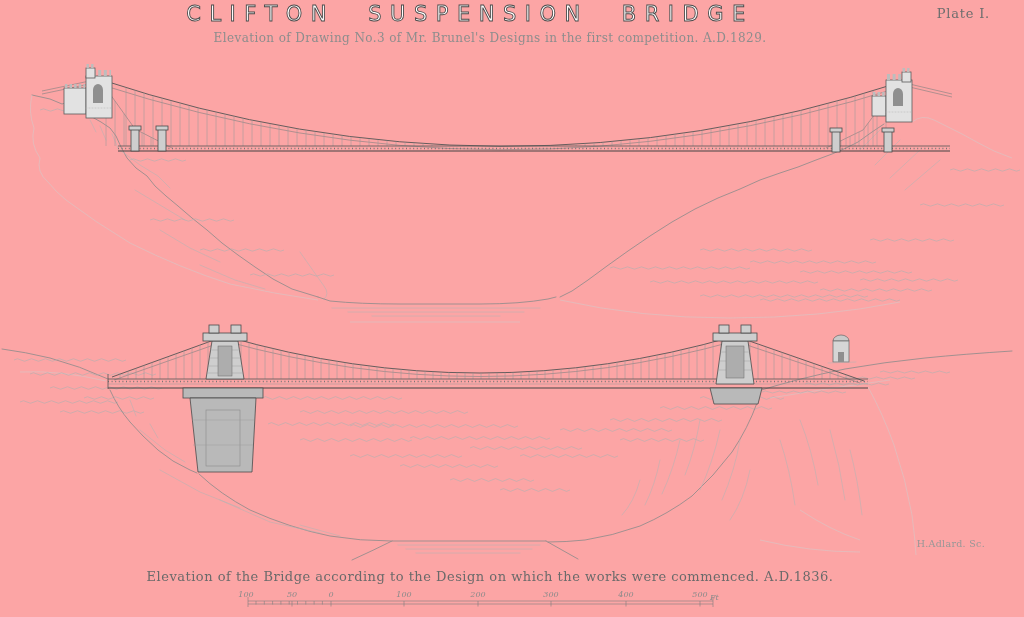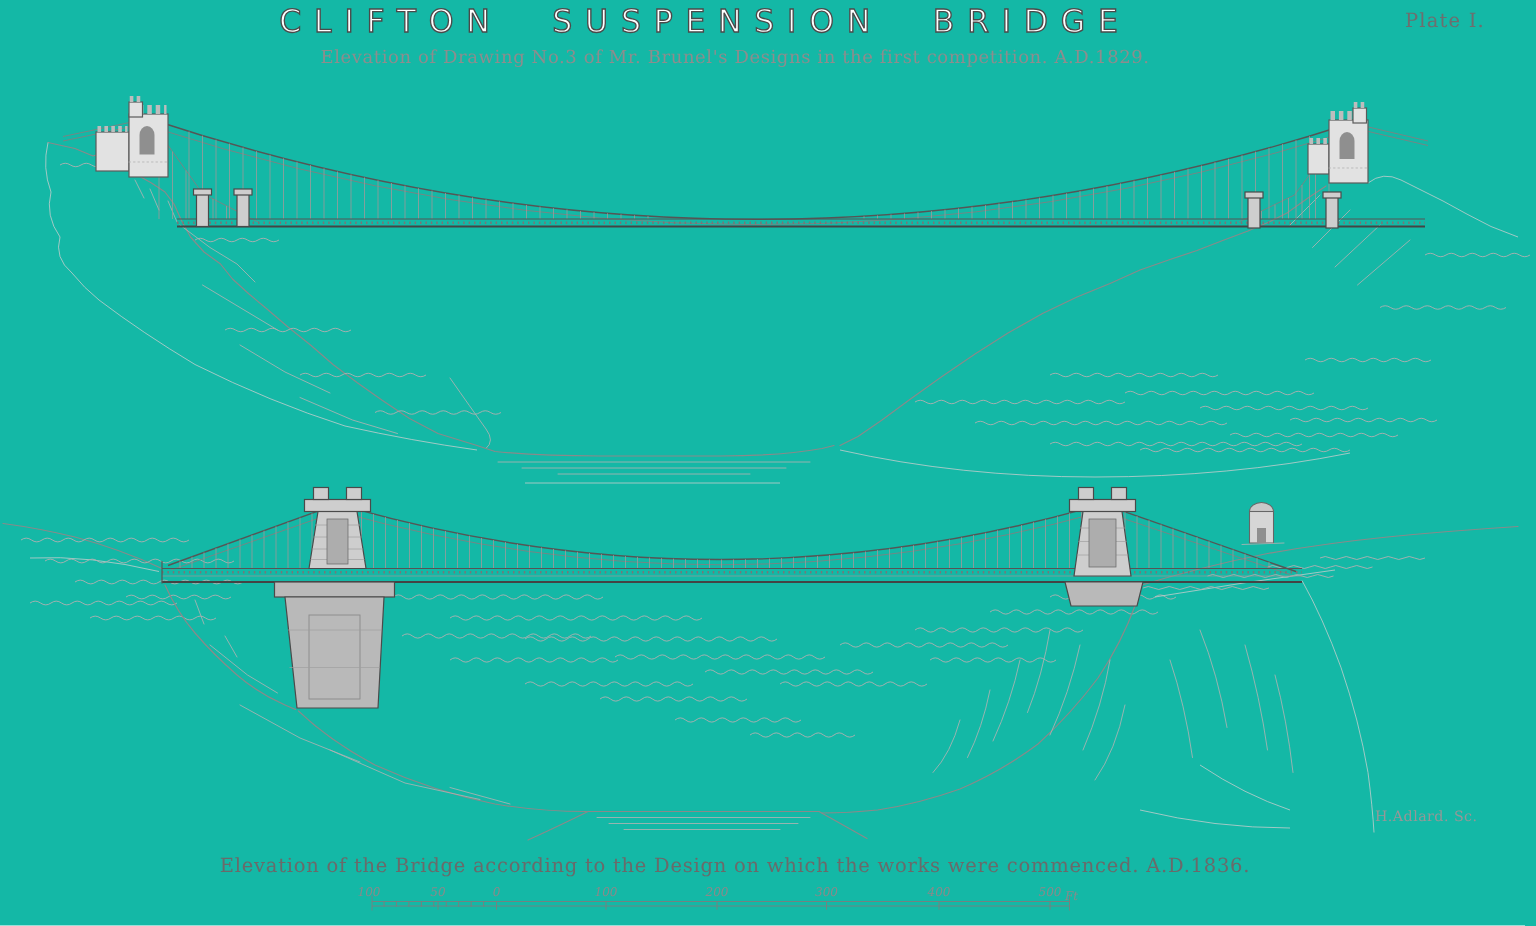--- a/index.html
+++ b/index.html
@@ -1,16 +1,16 @@
 <!DOCTYPE html>
 <html><head>
 <meta charset="utf-8">
 <style>
   html,body{margin:0;padding:0;background:#ffffff;}
-  .plate{position:relative;width:1024px;height:617px;background:#14b8a6;overflow:hidden;
+  .plate{position:relative;width:1024px;height:617px;background:#fca5a5;overflow:hidden;
          font-family:"DejaVu Serif", serif;text-align:right;}
   svg{position:absolute;left:0;top:0;}
   
   .ln   {stroke:#8a8a8a;stroke-width:0.8;fill:none;stroke-linejoin:round;stroke-linecap:round;}
   .fine {stroke:#b3b3b3;stroke-width:0.55;fill:none;stroke-linecap:round;}
   .faint{stroke:#cfcfcf;stroke-width:0.5;fill:none;}
   .tex  {stroke:#b0b0b0;stroke-width:0.6;fill:none;}
   .chain{stroke:#555;stroke-width:0.9;fill:none;}
   .chain2{stroke:#808080;stroke-width:0.6;fill:none;}
   .hang {stroke:#9a9a9a;stroke-width:0.55;}

